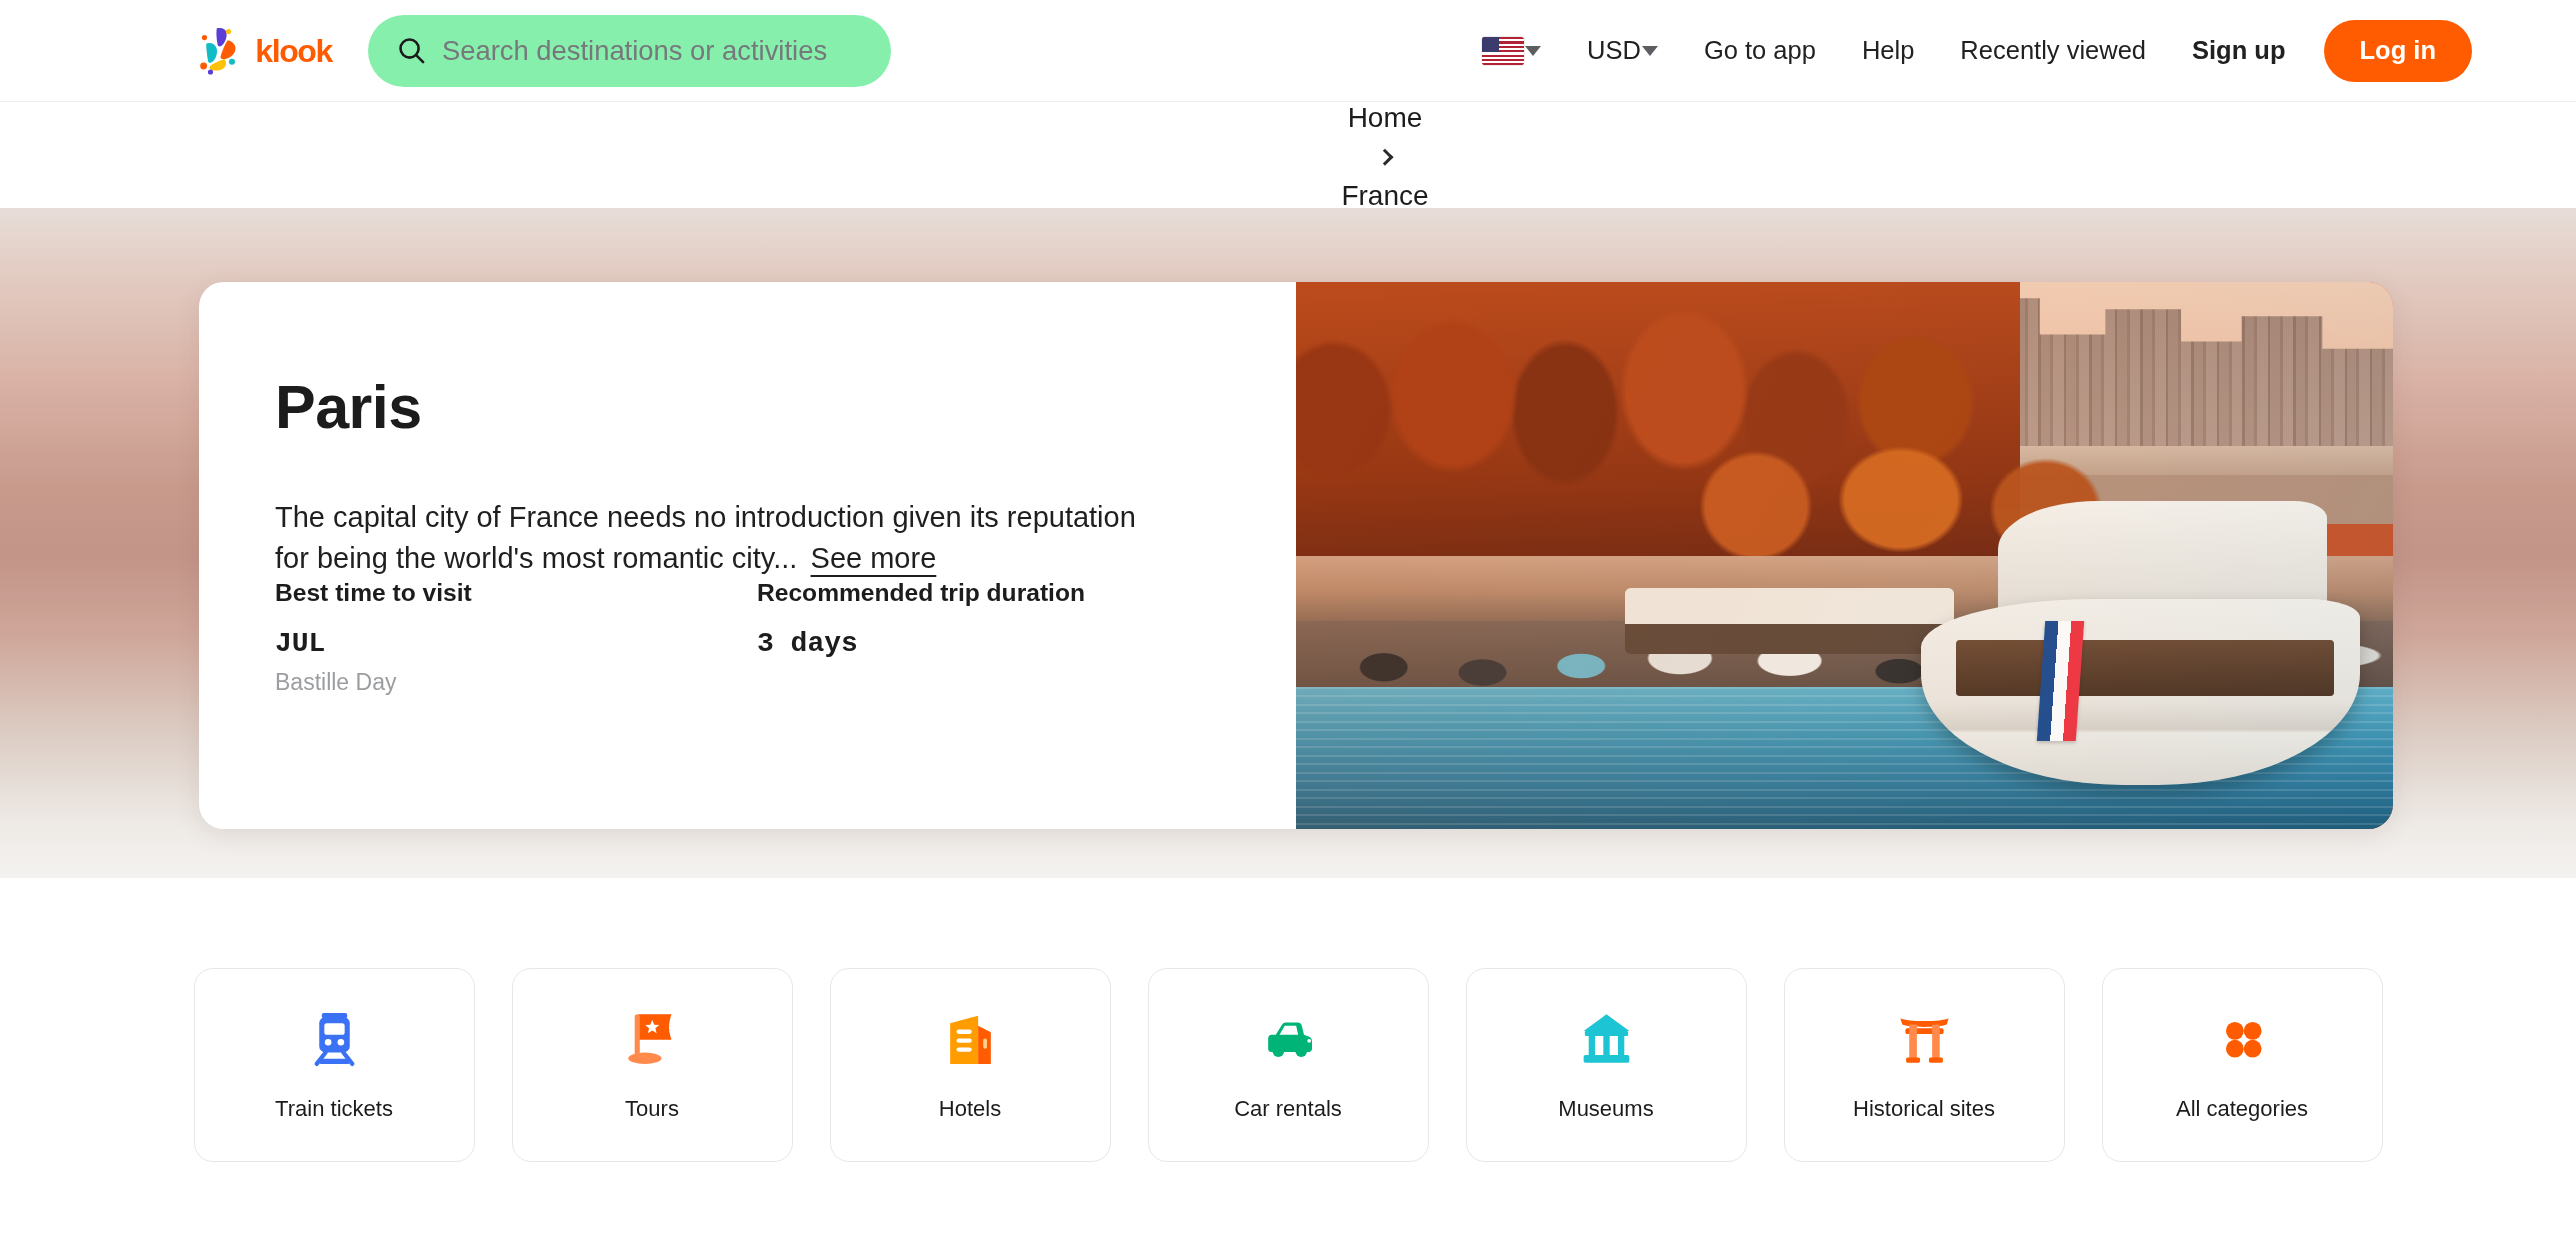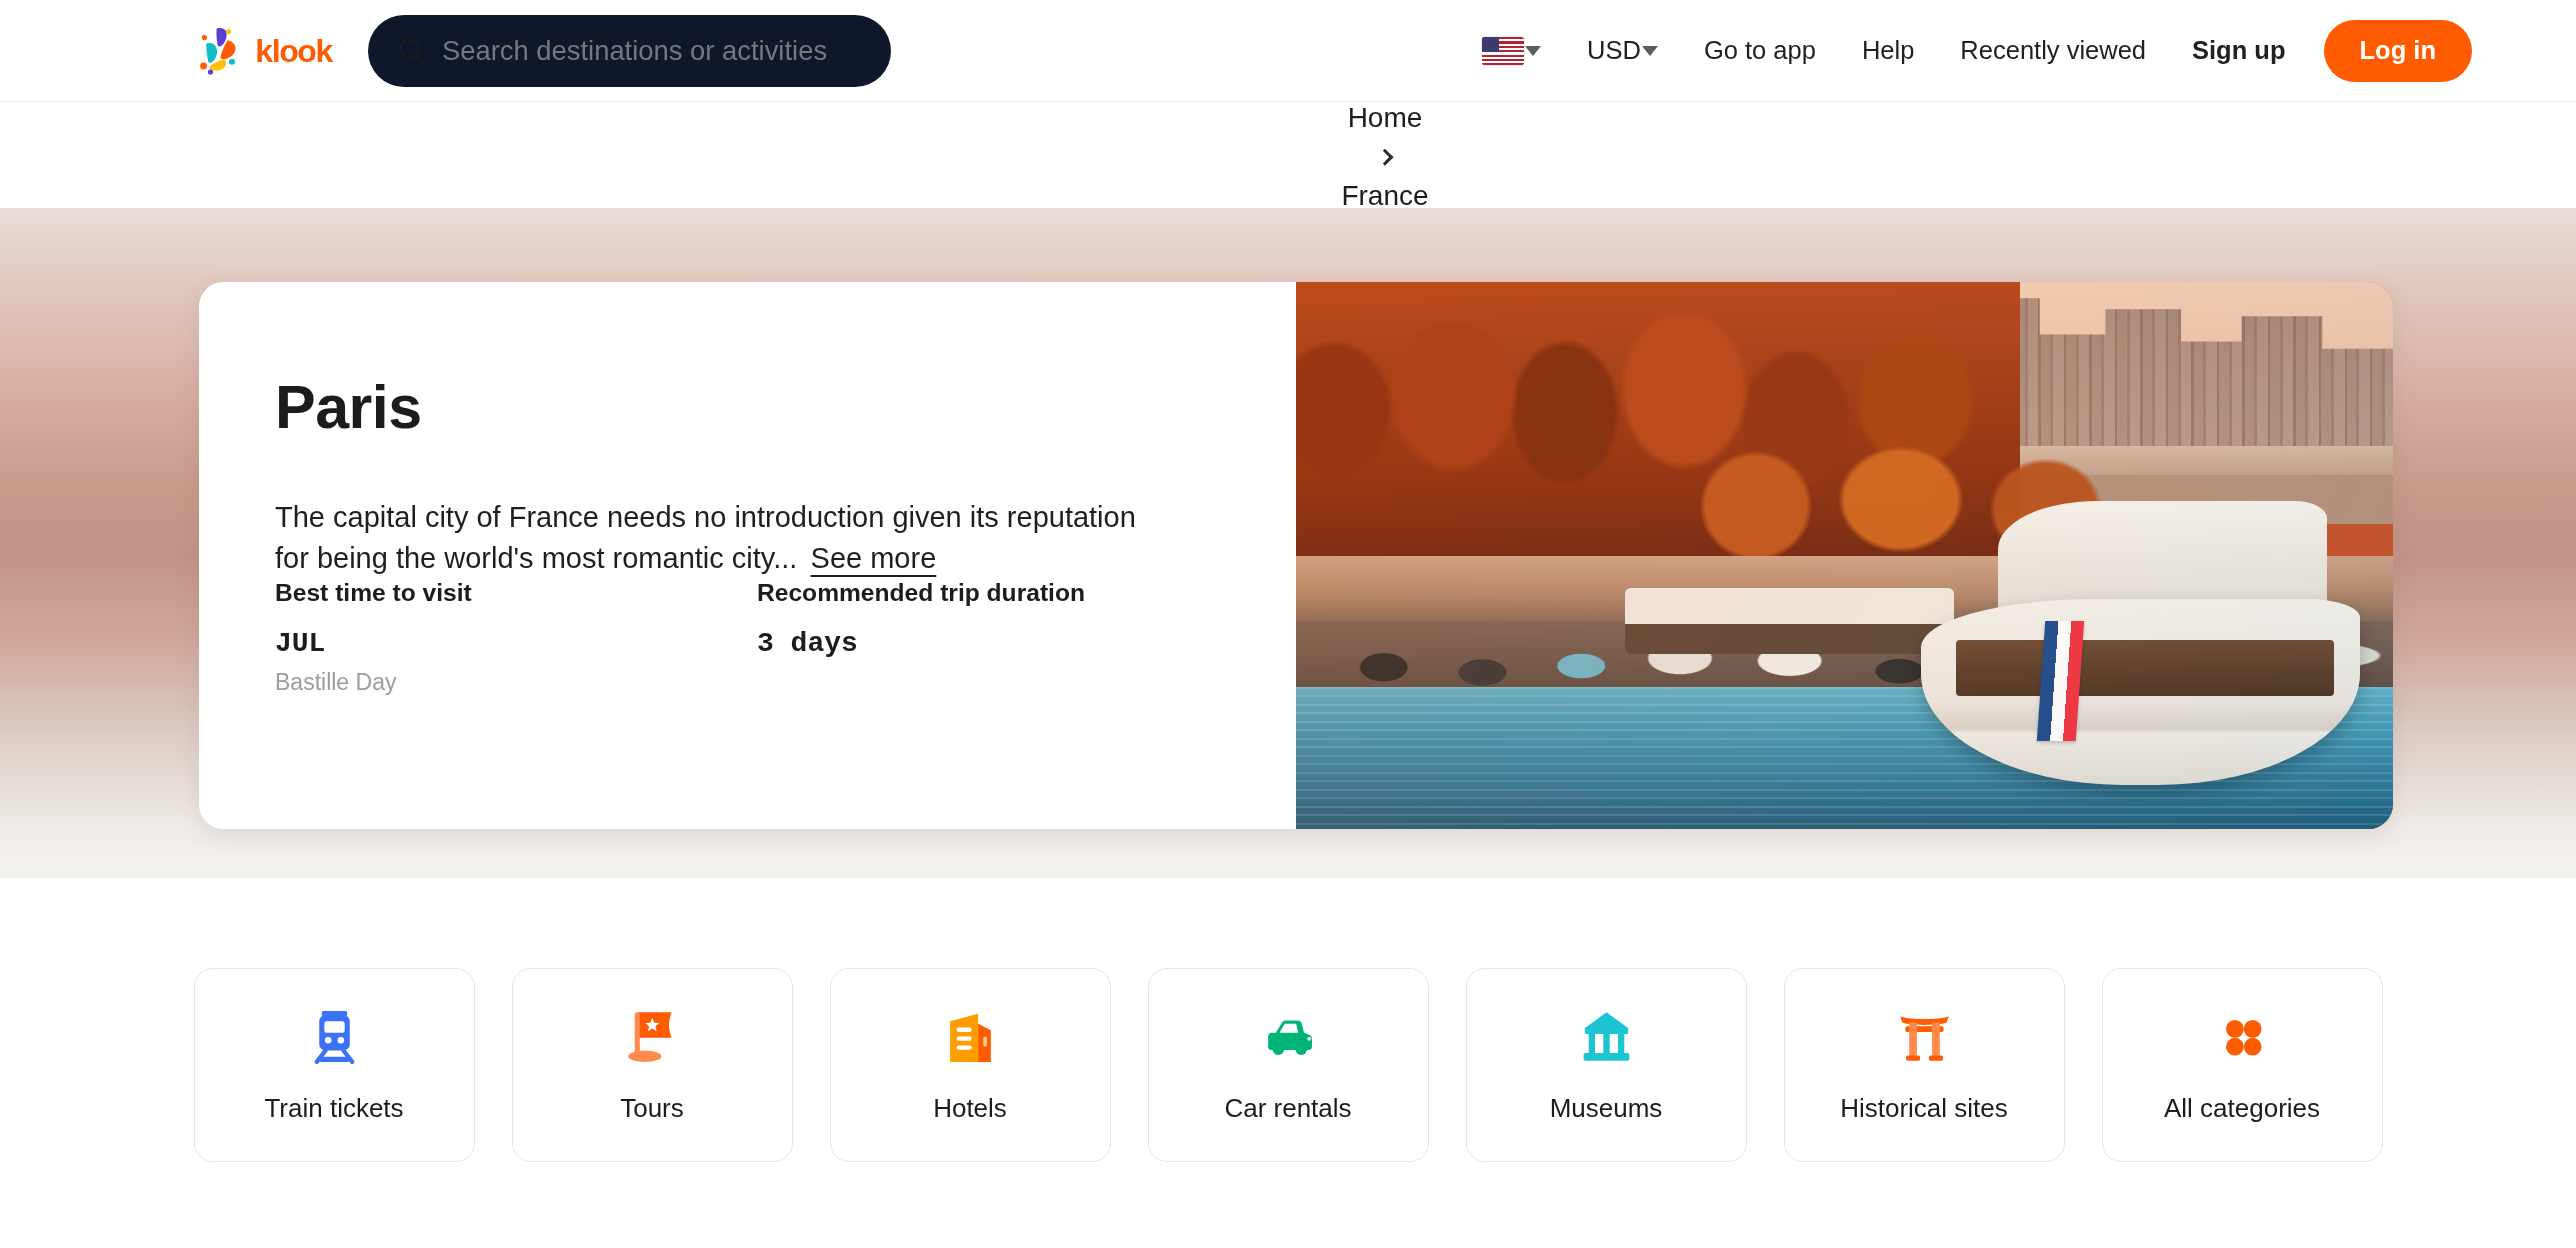--- a/index.html
+++ b/index.html
@@ -29,21 +29,21 @@
     font-weight: 700;
     color: #ff5b00;
     letter-spacing: -1.4px;
     line-height: 1;
   }
 
   .search-box {
     margin-left: 36px;
     width: 523px;
     height: 72px;
-    background: #0f172a;
+    background: #86efac;
     border-radius: 36px;
     display: flex;
     align-items: center;
     padding: 0 28px;
     gap: 15px;
     cursor: text;
     text-align: center;
   }
   .search-icon { width: 31px; height: 31px; flex: 0 0 auto; }
   .search-placeholder {
@@ -349,21 +349,21 @@
     background: #ffffff;
     display: flex;
     flex-direction: column;
     align-items: center;
     justify-content: center;
     gap: 26.5px;
     cursor: pointer;
   }
   .cat-icon { width: 61px; height: 61px; display: block; }
   .cat-label {
-    font-size: 26px;
+    font-size: 22px;
     color: #1c1c1c;
     white-space: nowrap;
   }
 </style>
 </head>
 <body>
 
 <div class="header">
 
   <div class="logo-wrap">

